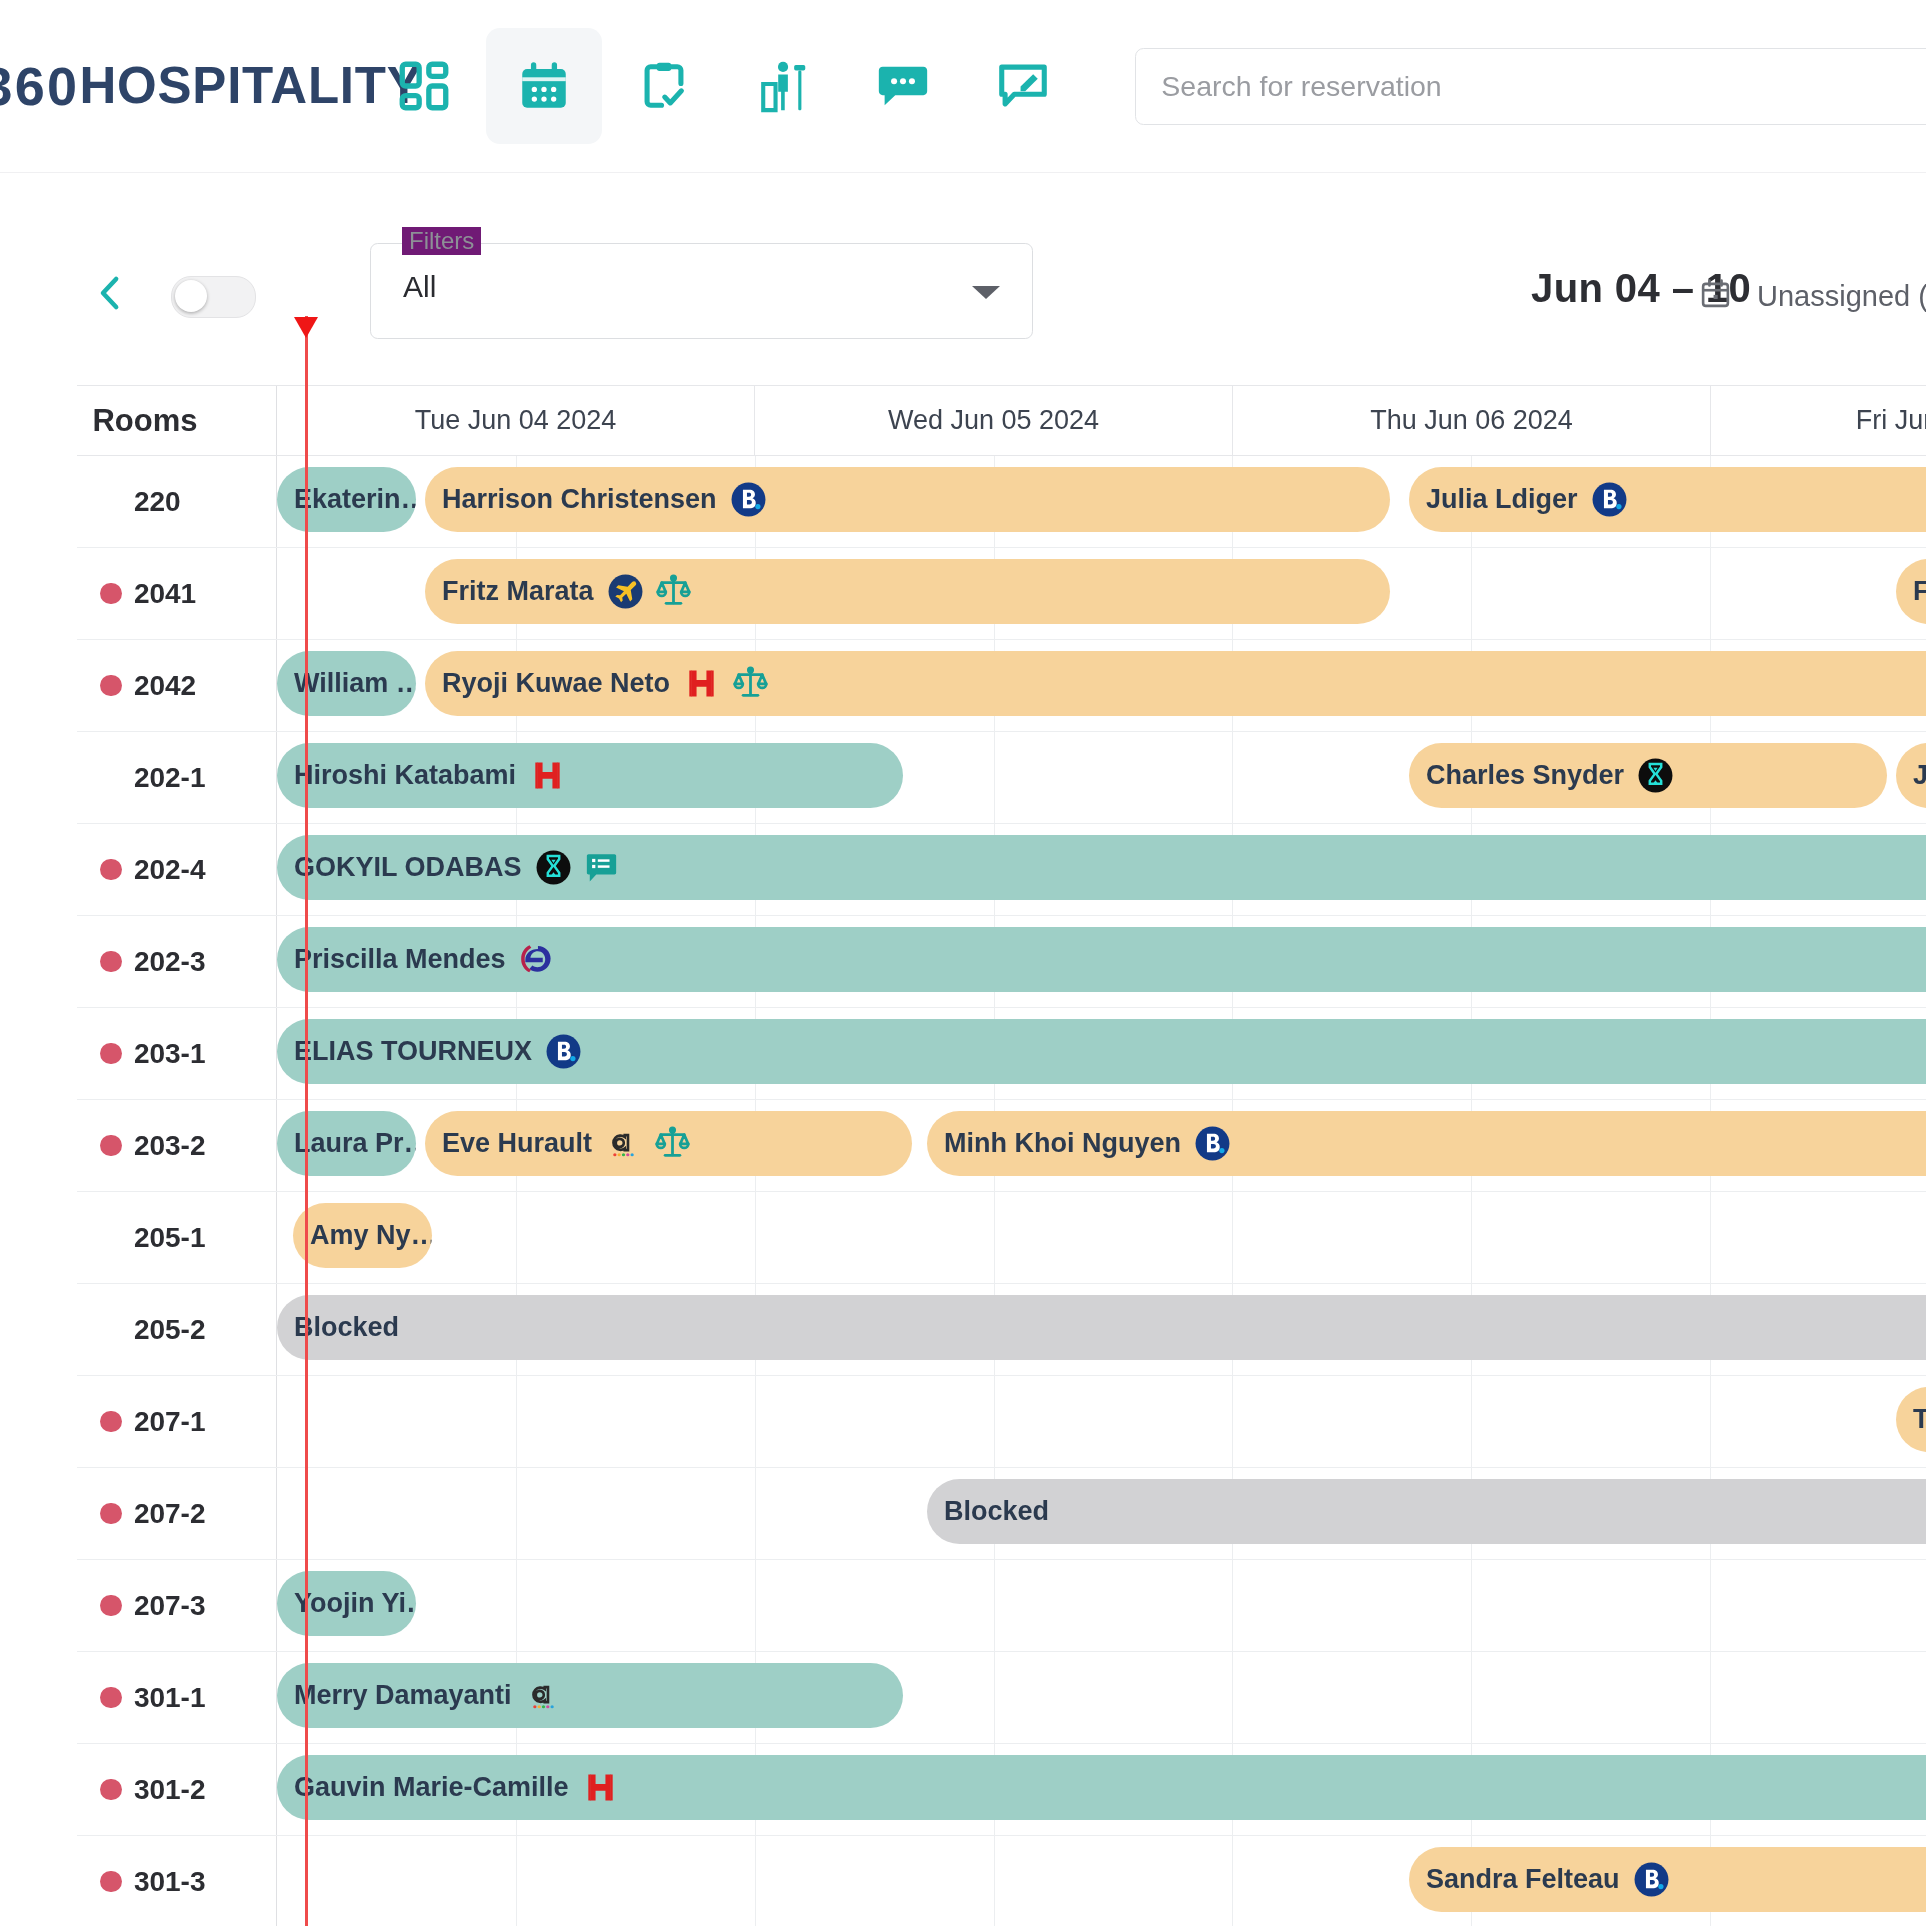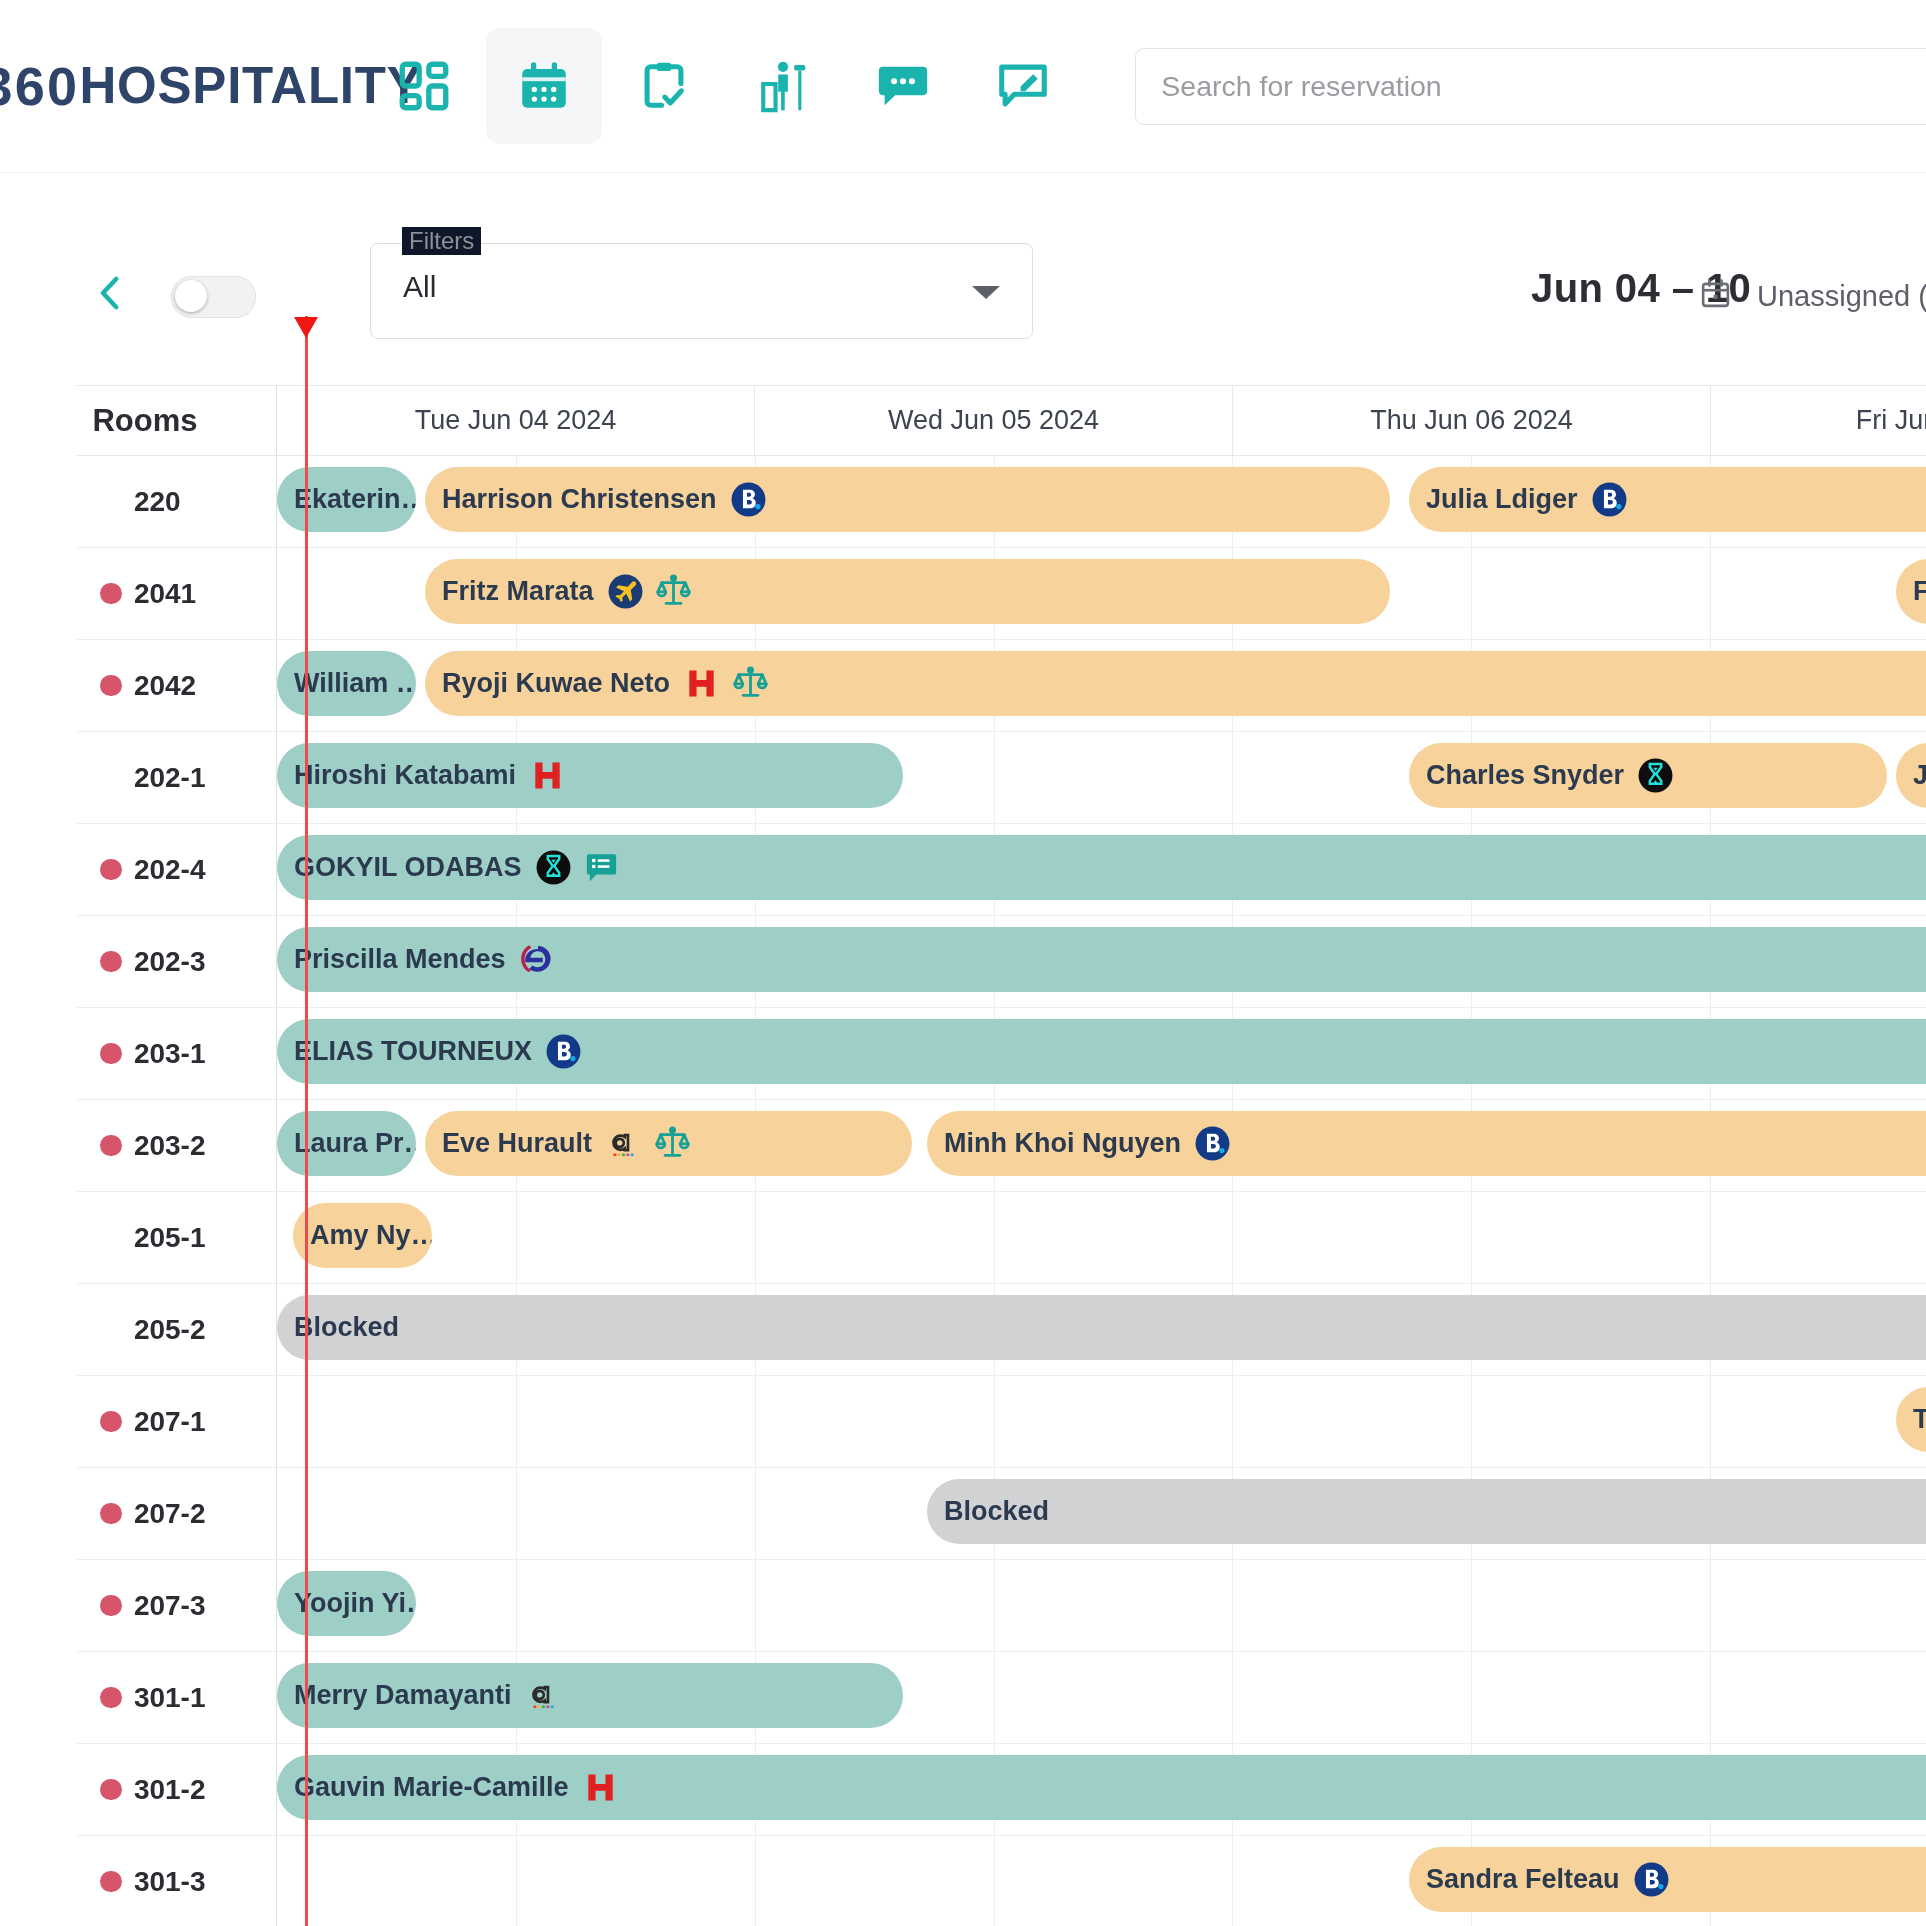--- a/index.html
+++ b/index.html
@@ -118,21 +118,21 @@
     left: 370px; top: 243px;
     width: 661px; height: 94px;
     border: 1.5px solid #dcdee1;
     border-radius: 7.7px;
     background: #fff;
     cursor: pointer;
   }
   #filters .legend {
     position: absolute;
     left: 31px; top: -17px;
-    background: #0f172a;
+    background: #701a75;
     padding: 0 7px;
     font-size: 24px;
     color: #8d9096;
   }
   #filters .value {
     position: absolute;
     left: 32px; top: 26px;
     font-size: 30px;
     color: #2a2b30;
   }

